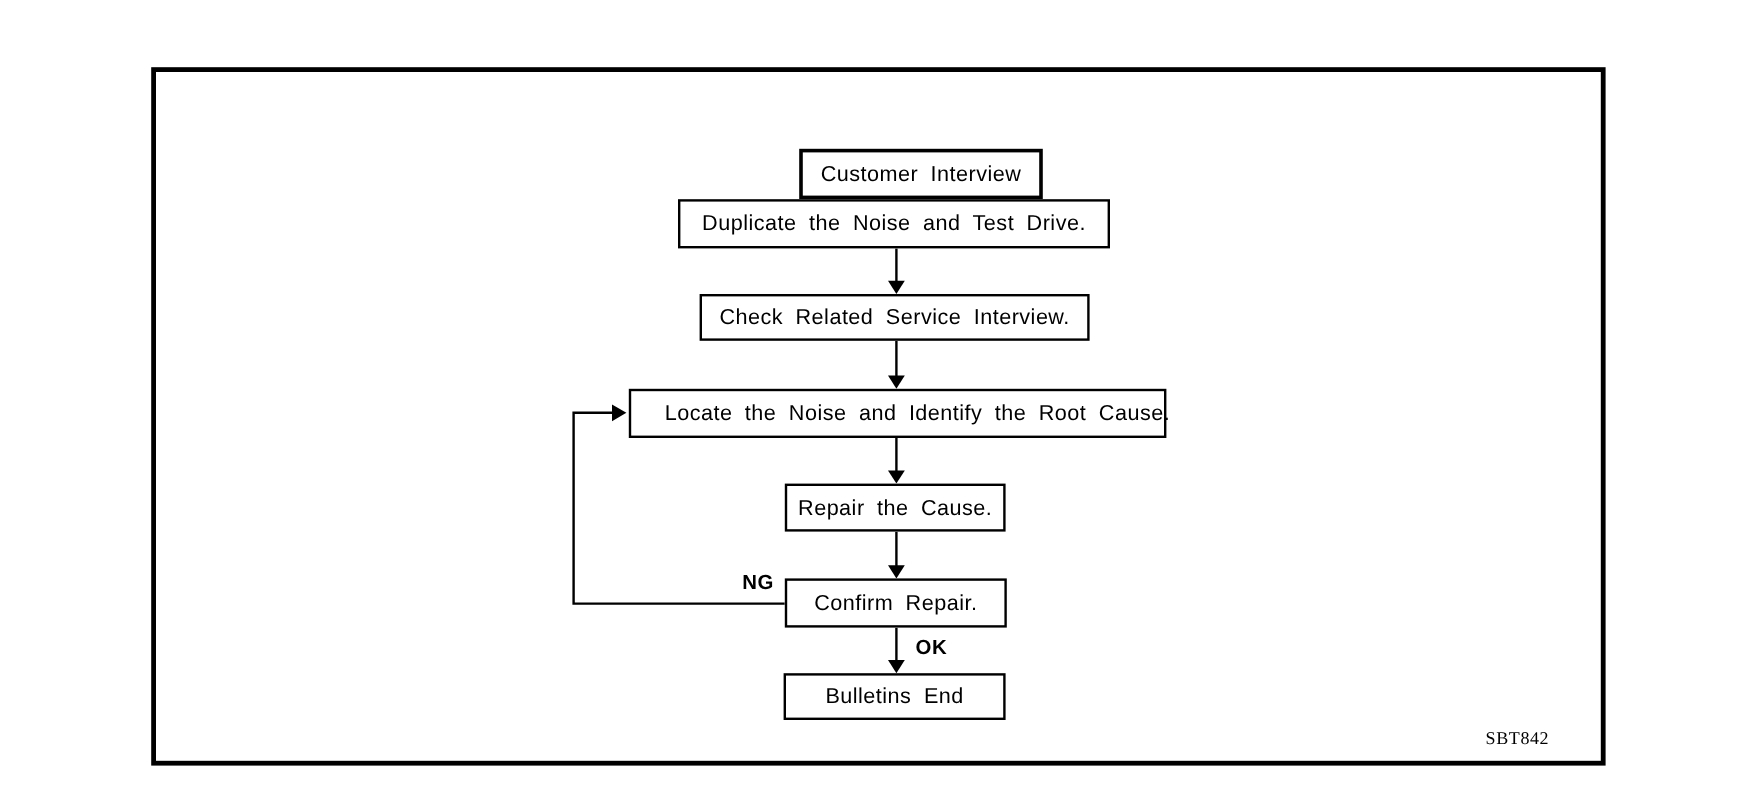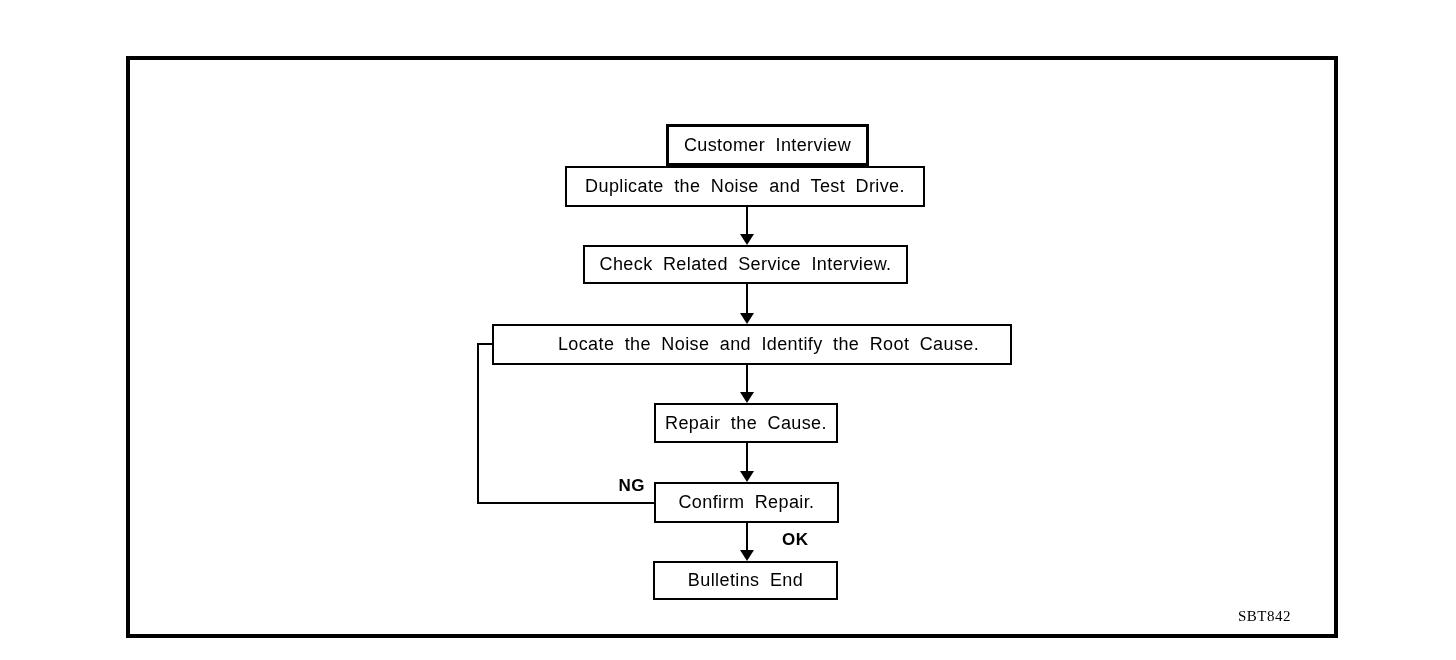--- a/index.html
+++ b/index.html
@@ -37,34 +37,34 @@
     font-size: 18px;
     font-weight: 500;
     letter-spacing: 0.4px;
     word-spacing: 5px;
     white-space: nowrap;
     z-index: 2;
   }
   #node-customer-interview { left: 666px; top: 85px;  width: 203px; height: 42px; border-width: 3px; margin-top: 39px; }
   #node-duplicate-noise    { left: 565px; top: 166px; width: 360px; height: 41px; }
   #node-check-bulletins    { left: 583px; top: 245px; width: 325px; height: 39px; }
-  #node-locate-noise       { left: 492px; top: 324px; width: 520px; height: 41px; padding-left: 33px; }
+  #node-locate-noise       { left: 524px; top: 324px; width: 448px; height: 41px; padding-left: 33px; }
   #node-repair-cause       { left: 654px; top: 403px; width: 184px; height: 40px; }
   #node-confirm-repair     { left: 654px; top: 482px; width: 185px; height: 41px; }
   #node-inspection-end     { left: 653px; top: 561px; width: 185px; height: 39px; }
 
   .edge-label {
     position: absolute;
     font-size: 17px;
     font-weight: 700;
     letter-spacing: 0.5px;
     z-index: 3;
   }
   #label-ng { left: 598px; top: 476px; width: 47px; text-align: right; }
-  #label-ok { left: 782px; top: 530px; }
+  #label-ok { left: 763px; top: 530px; }
 
   .fig-code {
     position: absolute;
     left: 1238px;
     top: 608px;
     font-size: 15px;
     letter-spacing: 0.5px;
     z-index: 3;
     font-family: Liberation Serif, serif;
   }

